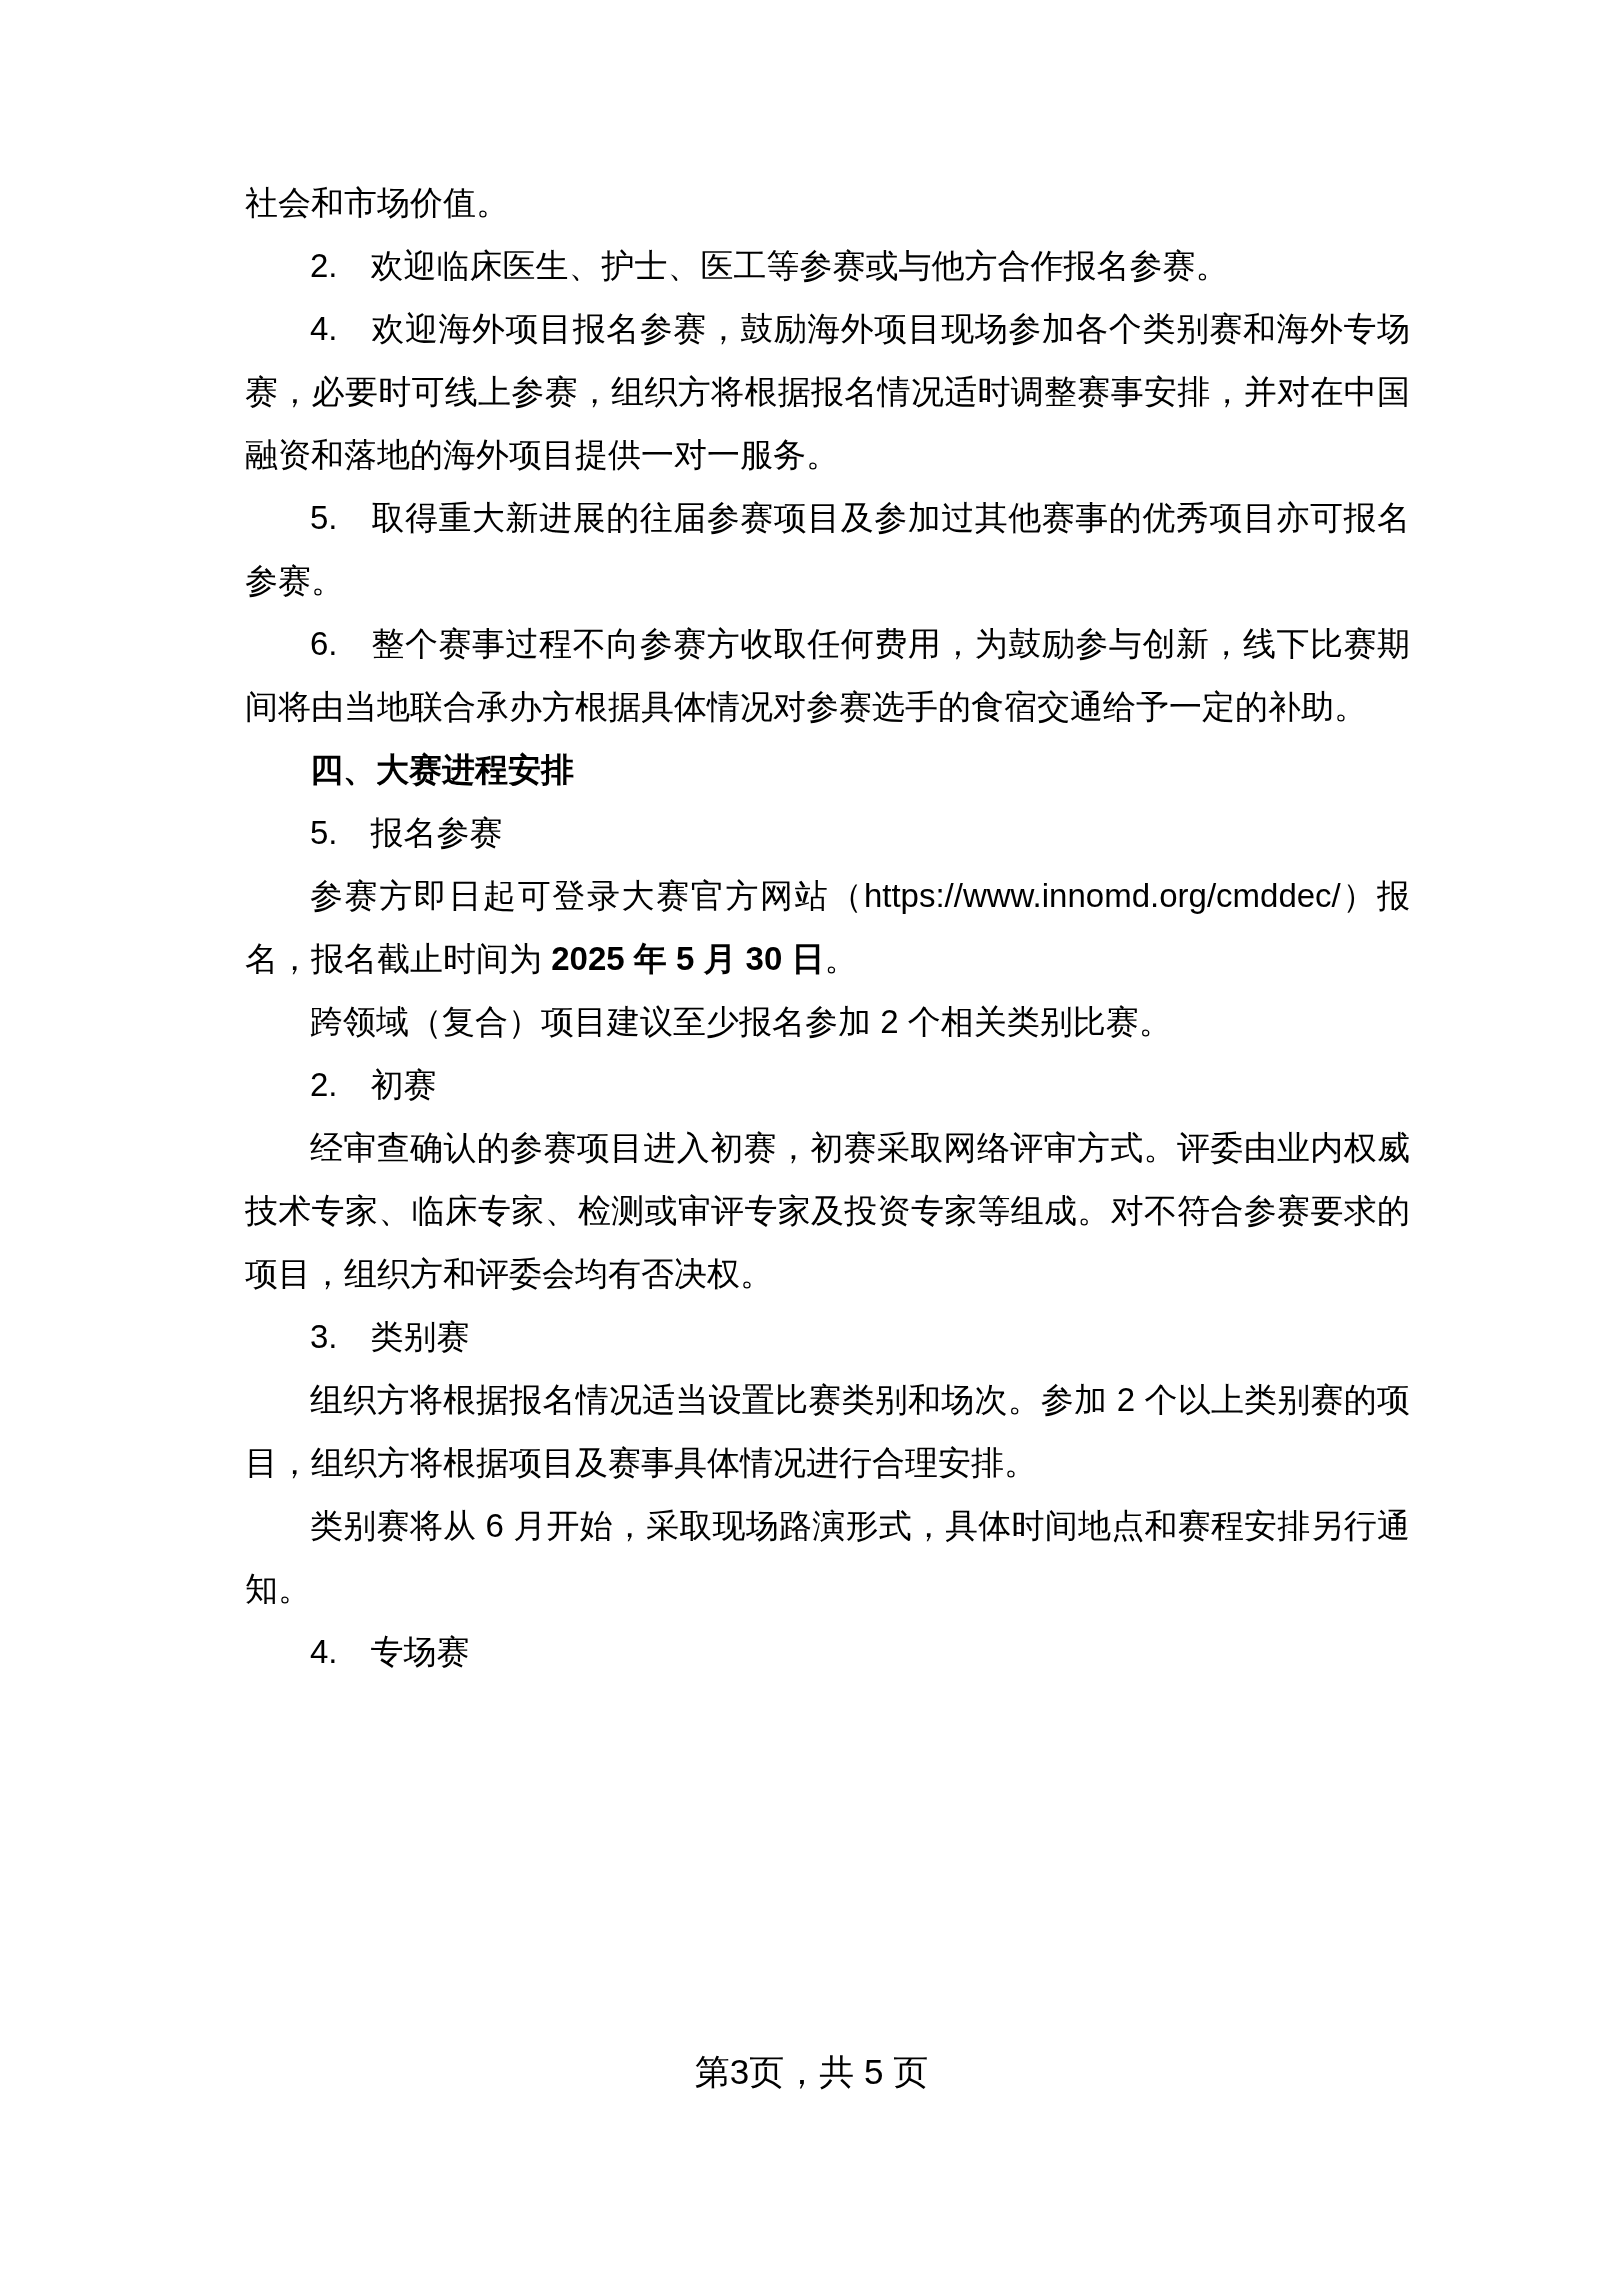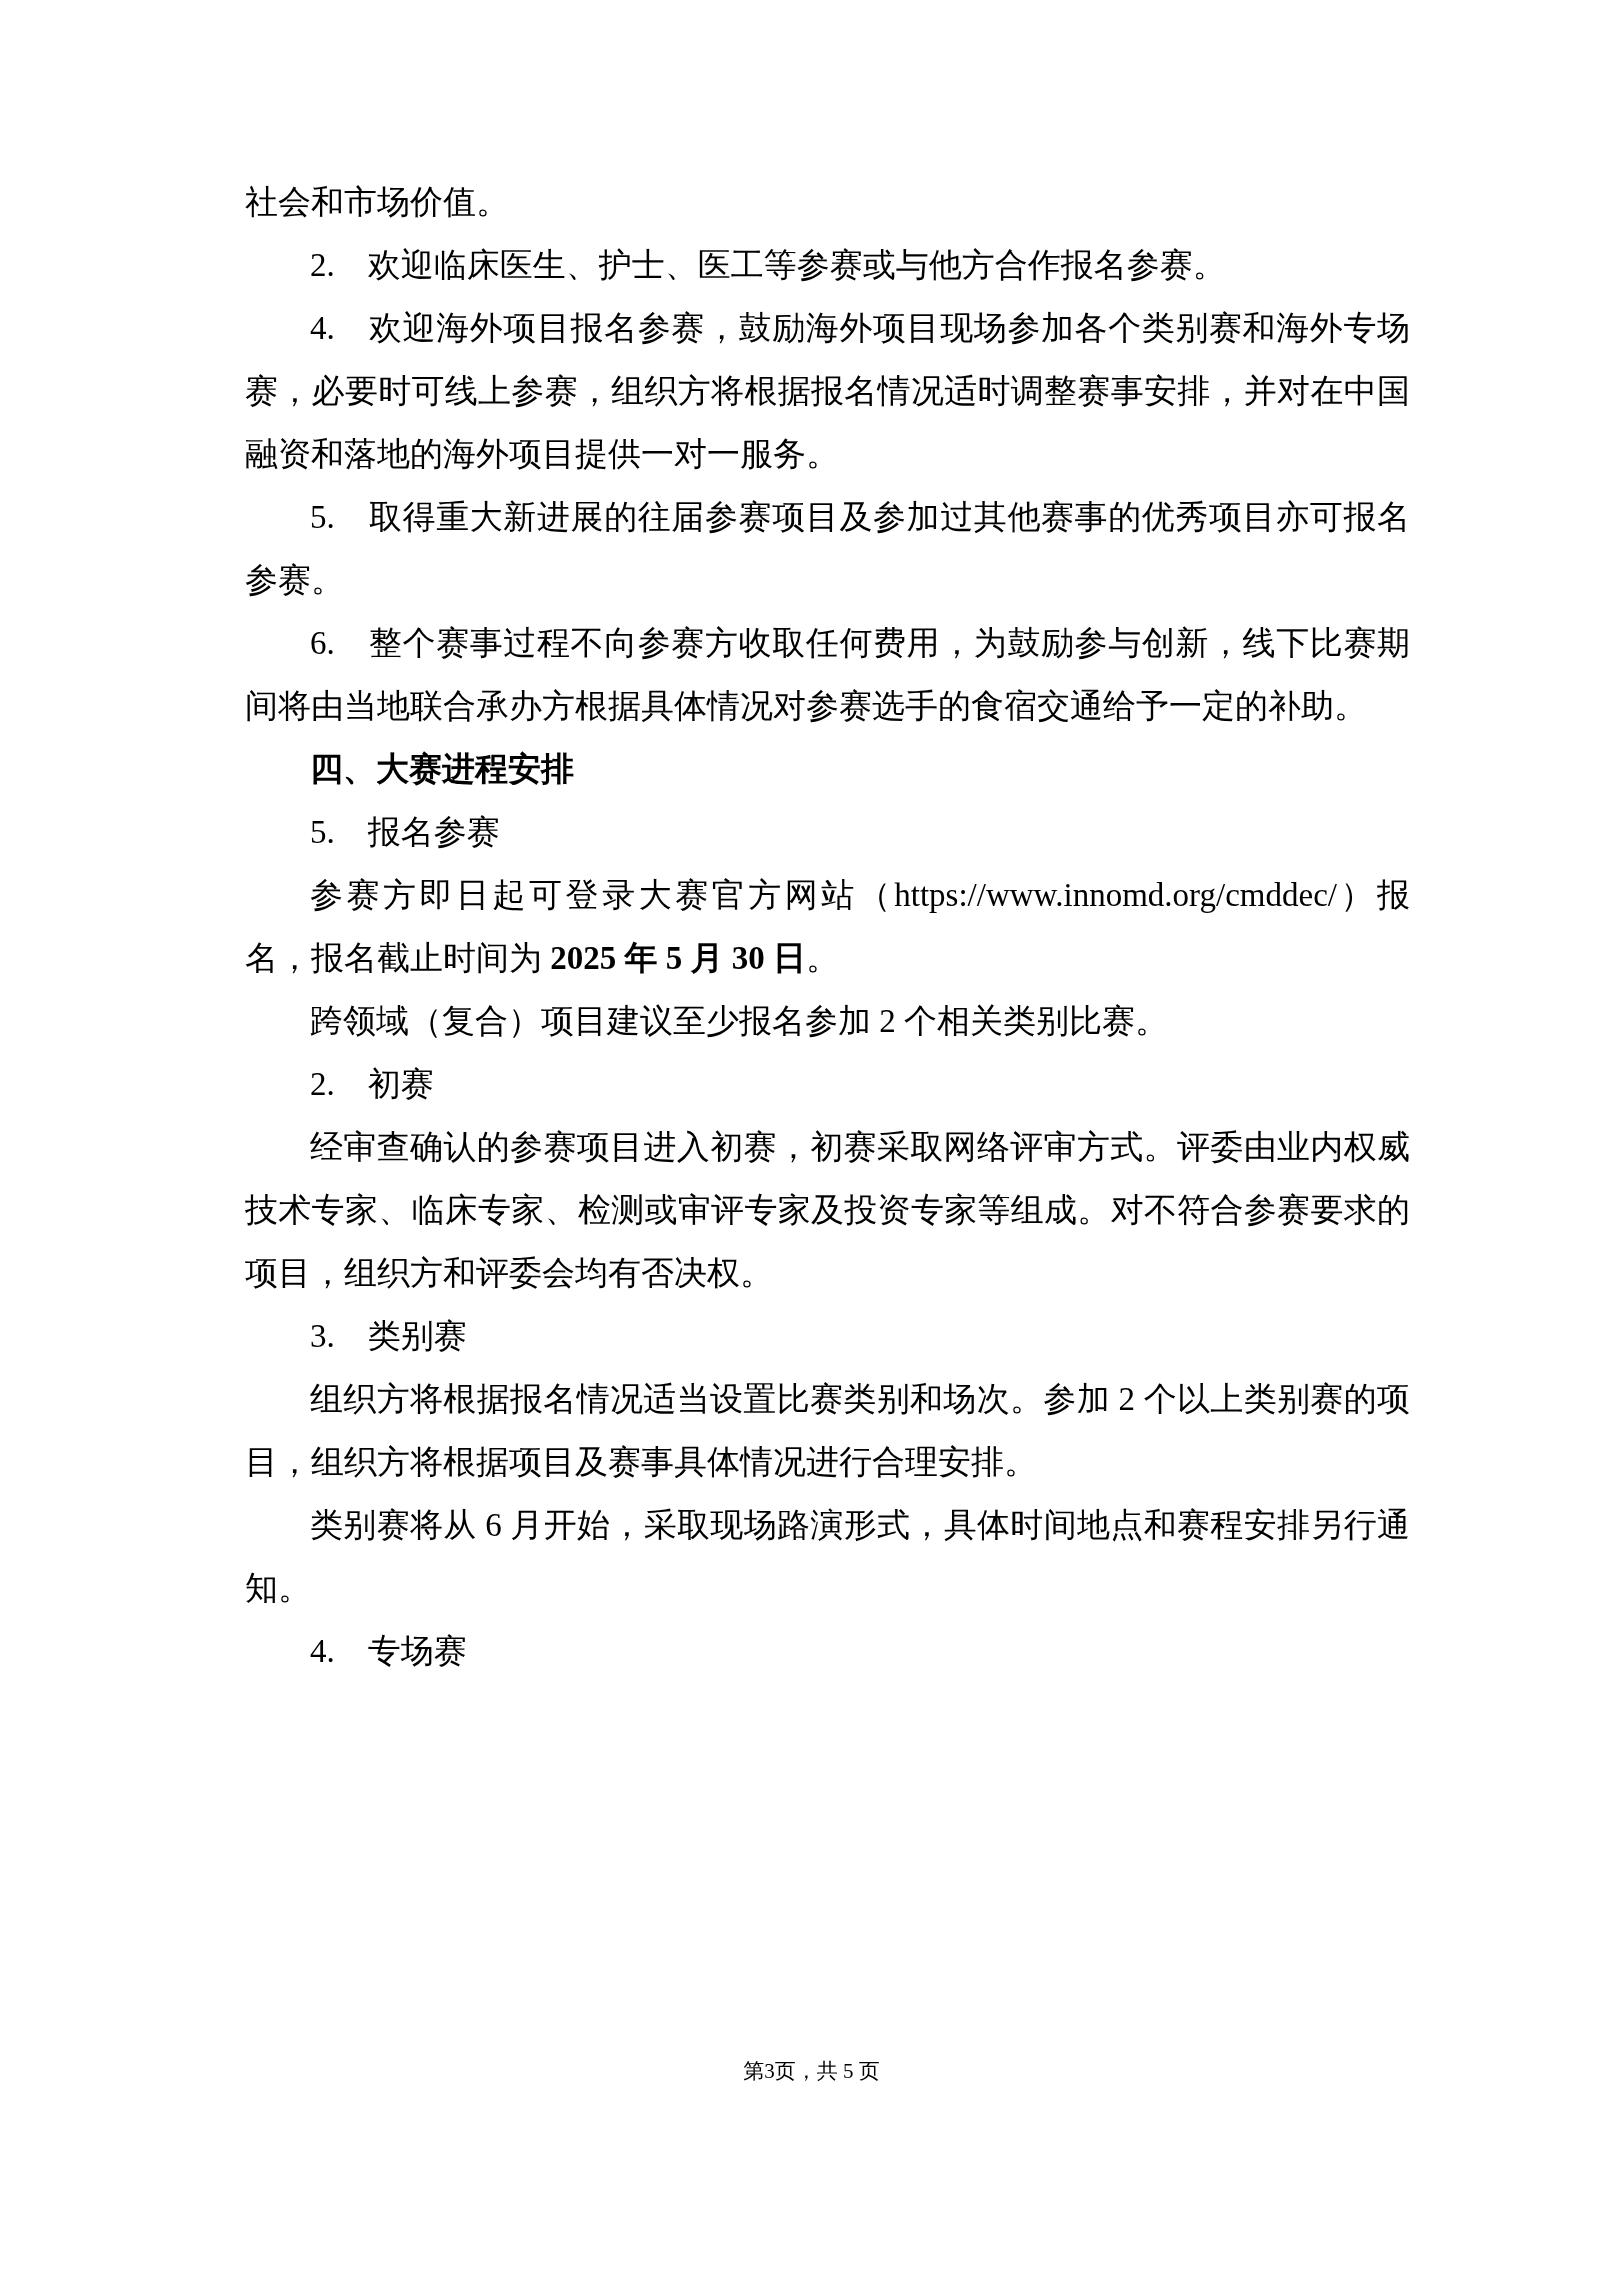--- a/index.html
+++ b/index.html
@@ -5,21 +5,21 @@
   html, body {
     margin: 0;
     padding: 0;
     background: #ffffff;
   }
   .page {
     position: relative;
     width: 1623px;
     height: 2295px;
     background: #ffffff;
-    font-family: Liberation Serif, serif;
+    font-family: Liberation Sans, sans-serif;
     color: #000000;
     overflow: hidden;
   }
   .content {
     position: absolute;
     left: 245px;
     top: 171px;
     width: 1165px;
     font-size: 33px;
     line-height: 63px;
@@ -35,21 +35,21 @@
   }
   .bold {
     font-weight: 700;
   }
   .page-footer {
     position: absolute;
     top: 2052px;
     left: 0;
     width: 100%;
     text-align: center;
-    font-size: 21px;
+    font-size: 35px;
     line-height: 39px;
   }
 </style>
 </head>
 <body>
 
 <div class="page">
   <main class="content">
 
     <p class="para no-indent"><span>社会和市场价值。</span></p>

